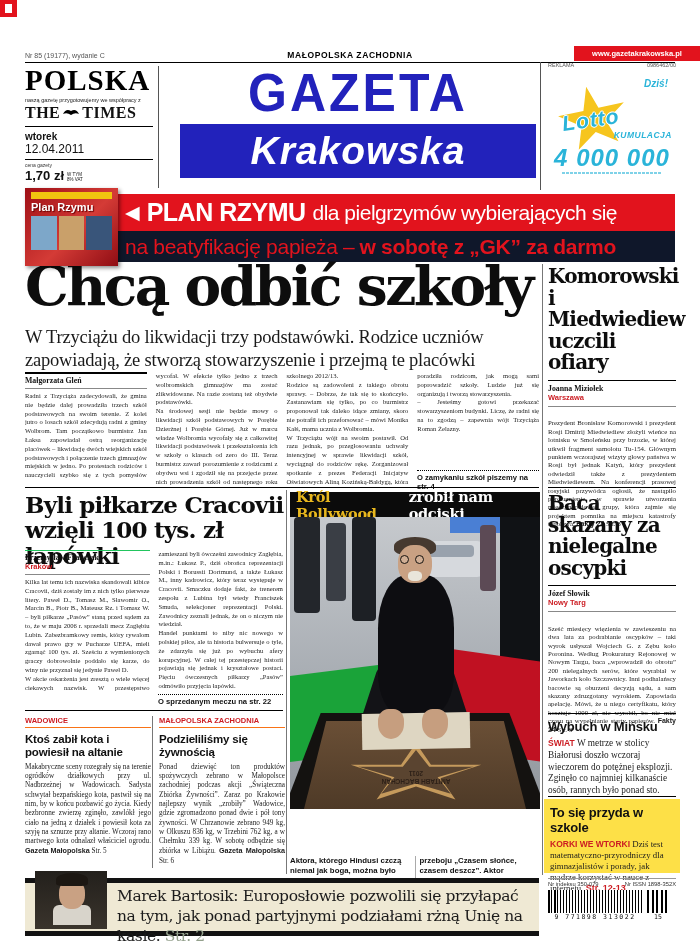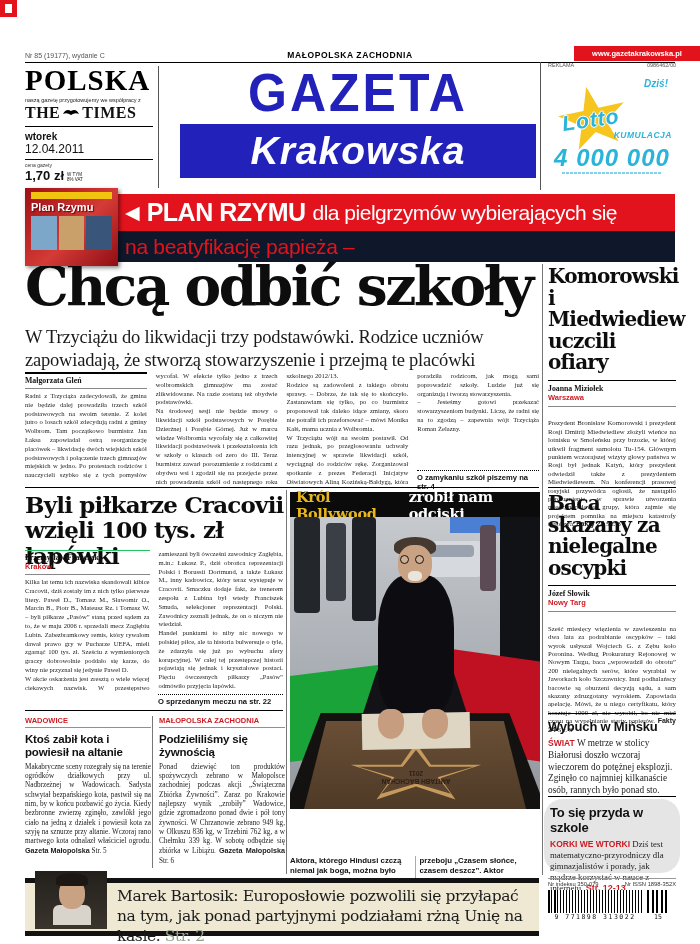--- a/index.html
+++ b/index.html
@@ -168,21 +168,21 @@
                 letter-spacing:-.8px; line-height:1.08; color:#0d0d0d; margin-bottom:6px; }
   .r-bylineblk { border-top:1px solid #000; border-bottom:1px solid #888; padding:3px 0 4px; margin-bottom:4px; }
   .r-byline { font-weight:bold; font-size:7.8px; }
   .r-body { font-size:6.8px; line-height:8.4px; text-align:justify; white-space:pre-line; color:#1c1c1c; }
   .r-src { font-weight:bold; font-family:"Liberation Sans",sans-serif; font-size:7px; }
   .r-page { font-size:7px; }
   .minsk-headline,.school-headline { font-family:"Liberation Sans",sans-serif; font-weight:bold;
       font-size:13px; letter-spacing:-.2px; margin-bottom:4px; }
   .lead-in { color:#cc1d23; font-family:"Liberation Sans",sans-serif; font-weight:bold; font-size:8.5px; }
   .bigger-body { font-size:9.3px; line-height:11.8px; color:#1c1c1c; }
-  .school-box { background:#e5e5e5; padding:6px 6px 4px;border-radius:19px; }
+  .school-box { background:#fde047; padding:6px 6px 4px; }
   .school-page { color:#cc1d23; font-weight:bold; font-family:"Liberation Sans",sans-serif; font-size:9px; }
 
   
   .codes { left:548px; top:878px; width:128px; font-family:"Liberation Sans",sans-serif; }
   .codes-row { display:flex; justify-content:space-between; font-size:5.8px; color:#333;
                border-top:1px solid #999; padding-top:2px; margin-bottom:3px; }
   .barcode-wrap { display:flex; gap:5px; align-items:flex-end; }
   .bars-main { width:94px; height:30px;
       background:repeating-linear-gradient(90deg,#000 0 1.5px,#fff 1.5px 3px,#000 3px 3.8px,#fff 3.8px 6px); position:relative; }
   .bars-main span { position:absolute; left:0; bottom:-1px; width:100%; background:#fff;
@@ -264,20 +264,21 @@
     </div>
   </div>
 
   <div class="abs banner1">
     <span class="banner-arrow">◀</span>
     <span class="banner-bold1">PLAN RZYMU</span>
     <span class="banner-rest1">dla pielgrzymów wybierających się</span>
   </div>
   <div class="abs banner2">
     <span>na beatyfikację papieża – </span>
+    <span class="banner-bold2">w sobotę z „GK” za darmo</span>
   </div>
   <div class="abs brochure">
     <div class="strip"></div>
     <div class="btitle">Plan Rzymu</div>
     <div class="photos">
       <i style="background:#7da7c9"></i>
         <i style="background:#c9a06a"></i>
         <i style="background:#39557a"></i>
     </div>
   </div>

